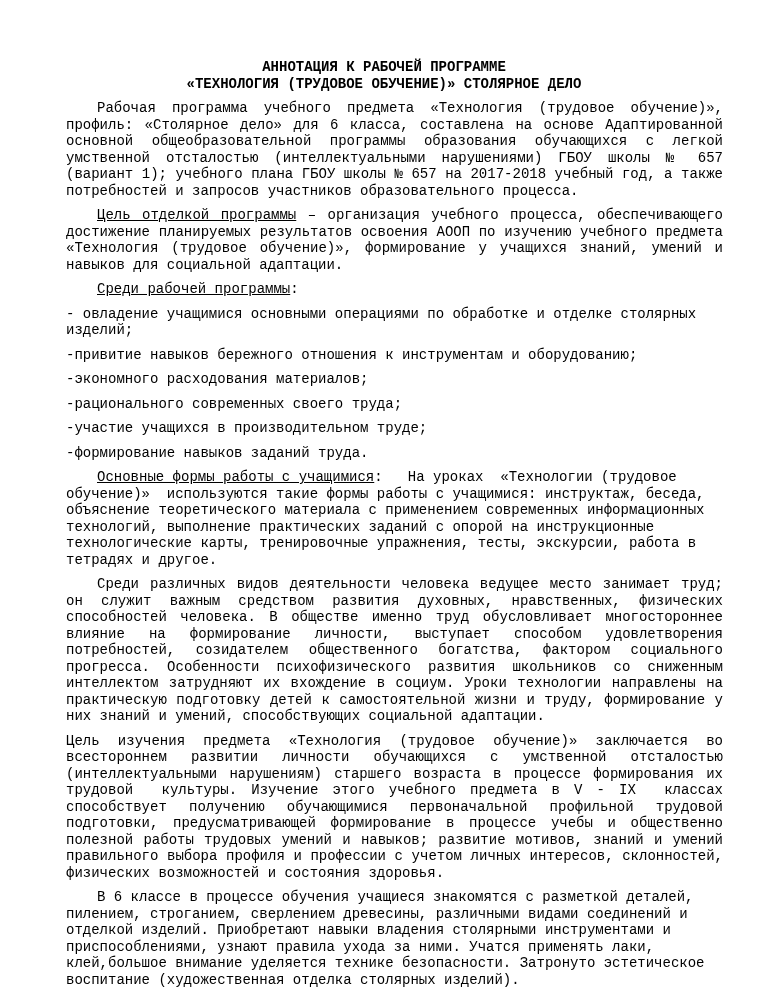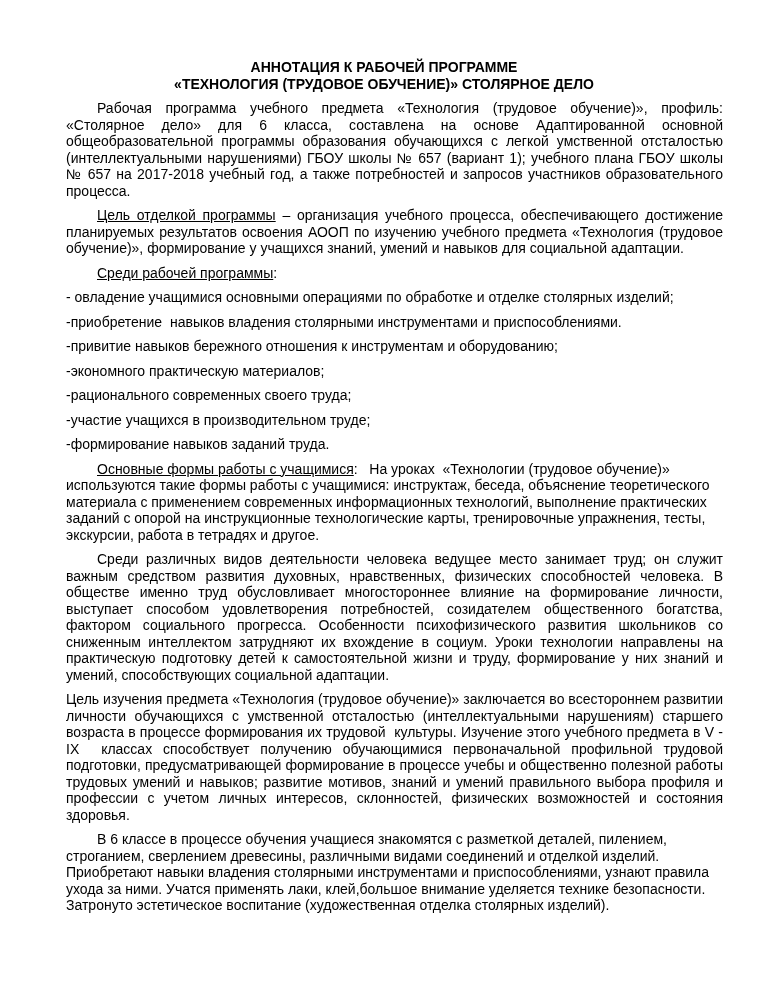--- a/index.html
+++ b/index.html
@@ -5,21 +5,21 @@
   html, body { margin: 0; padding: 0; background: #ffffff; }
   .page {
     position: relative;
     width: 768px;
     height: 994px;
     box-sizing: border-box;
     background: #ffffff;
     color: #000000;
     padding: 59px 37px 0 58px;
     overflow: hidden;
-    font-family: Liberation Sans, sans-serif;
+    font-family: Liberation Mono, monospace;
     font-size: 14px;
     line-height: 16.5px;
   }
   .doc-title {
     margin-left: -58px;
     margin-right: -37px;
   }
   .title-line {
     text-align: center;
     font-weight: bold;
@@ -41,23 +41,22 @@
 <div class="page">
   <div class="doc-title" id="title-root">
       <div class="title-line">АННОТАЦИЯ К РАБОЧЕЙ ПРОГРАММЕ</div>
       <div class="title-line">«ТЕХНОЛОГИЯ (ТРУДОВОЕ ОБУЧЕНИЕ)» СТОЛЯРНОЕ ДЕЛО</div>
     </div>
   <div class="doc-body" id="paragraphs-root">
       <p class="para align-justify indent"><span class="run">Рабочая программа учебного предмета «Технология (трудовое обучение)», профиль: «Столярное дело» для 6 класса, составлена на основе Адаптированной основной общеобразовательной программы образования обучающихся с легкой умственной отсталостью (интеллектуальными нарушениями) ГБОУ школы № 657 (вариант 1); учебного плана ГБОУ школы № 657 на 2017-2018 учебный год, а также потребностей и запросов участников образовательного процесса.</span></p>
       <p class="para align-justify indent"><span class="run run-underline">Цель отделкой программы</span><span class="run"> – организация учебного процесса, обеспечивающего достижение планируемых результатов освоения АООП по изучению учебного предмета «Технология (трудовое обучение)», формирование у учащихся знаний, умений и навыков для социальной адаптации.</span></p>
       <p class="para align-left indent"><span class="run run-underline">Среди рабочей программы</span><span class="run">:</span></p>
       <p class="para align-left"><span class="run">- овладение учащимися основными операциями по обработке и отделке столярных изделий;</span></p>
-      <p class="para align-left"><span class="run">-приобретение  навыков владения столярными инструментами и приспособлениями.</span></p>
       <p class="para align-left"><span class="run">-привитие навыков бережного отношения к инструментам и оборудованию;</span></p>
-      <p class="para align-left"><span class="run">-экономного практическую материалов;</span></p>
+      <p class="para align-left"><span class="run">-экономного расходования материалов;</span></p>
       <p class="para align-left"><span class="run">-рационального современных своего труда;</span></p>
       <p class="para align-left"><span class="run">-участие учащихся в производительном труде;</span></p>
       <p class="para align-left"><span class="run">-формирование навыков заданий труда.</span></p>
       <p class="para align-left indent"><span class="run run-underline">Основные формы работы с учащимися</span><span class="run">:   На уроках  «Технологии (трудовое обучение)»  используются такие формы работы с учащимися: инструктаж, беседа, объяснение теоретического материала с применением современных информационных технологий, выполнение практических заданий с опорой на инструкционные технологические карты, тренировочные упражнения, тесты, экскурсии, работа в тетрадях и другое.</span></p>
       <p class="para align-justify indent"><span class="run">Среди различных видов деятельности человека ведущее место занимает труд; он служит важным средством развития духовных, нравственных, физических способностей человека. В обществе именно труд обусловливает многостороннее влияние на формирование личности, выступает способом удовлетворения потребностей, созидателем общественного богатства, фактором социального прогресса. Особенности психофизического развития школьников со сниженным интеллектом затрудняют их вхождение в социум. Уроки технологии направлены на практическую подготовку детей к самостоятельной жизни и труду, формирование у них знаний и умений, способствующих социальной адаптации.</span></p>
       <p class="para align-justify"><span class="run">Цель изучения предмета «Технология (трудовое обучение)» заключается во всестороннем развитии личности обучающихся с умственной отсталостью (интеллектуальными нарушениям) старшего возраста в процессе формирования их трудовой  культуры. Изучение этого учебного предмета в V - IX  классах способствует получению обучающимися первоначальной профильной трудовой подготовки, предусматривающей формирование в процессе учебы и общественно полезной работы трудовых умений и навыков; развитие мотивов, знаний и умений правильного выбора профиля и профессии с учетом личных интересов, склонностей, физических возможностей и состояния здоровья.</span></p>
       <p class="para align-left indent"><span class="run">В 6 классе в процессе обучения учащиеся знакомятся с разметкой деталей, пилением, строганием, сверлением древесины, различными видами соединений и отделкой изделий. Приобретают навыки владения столярными инструментами и приспособлениями, узнают правила ухода за ними. Учатся применять лаки, клей,большое внимание уделяется технике безопасности. Затронуто эстетическое воспитание (художественная отделка столярных изделий).</span></p>
     </div>
 </div>
 

